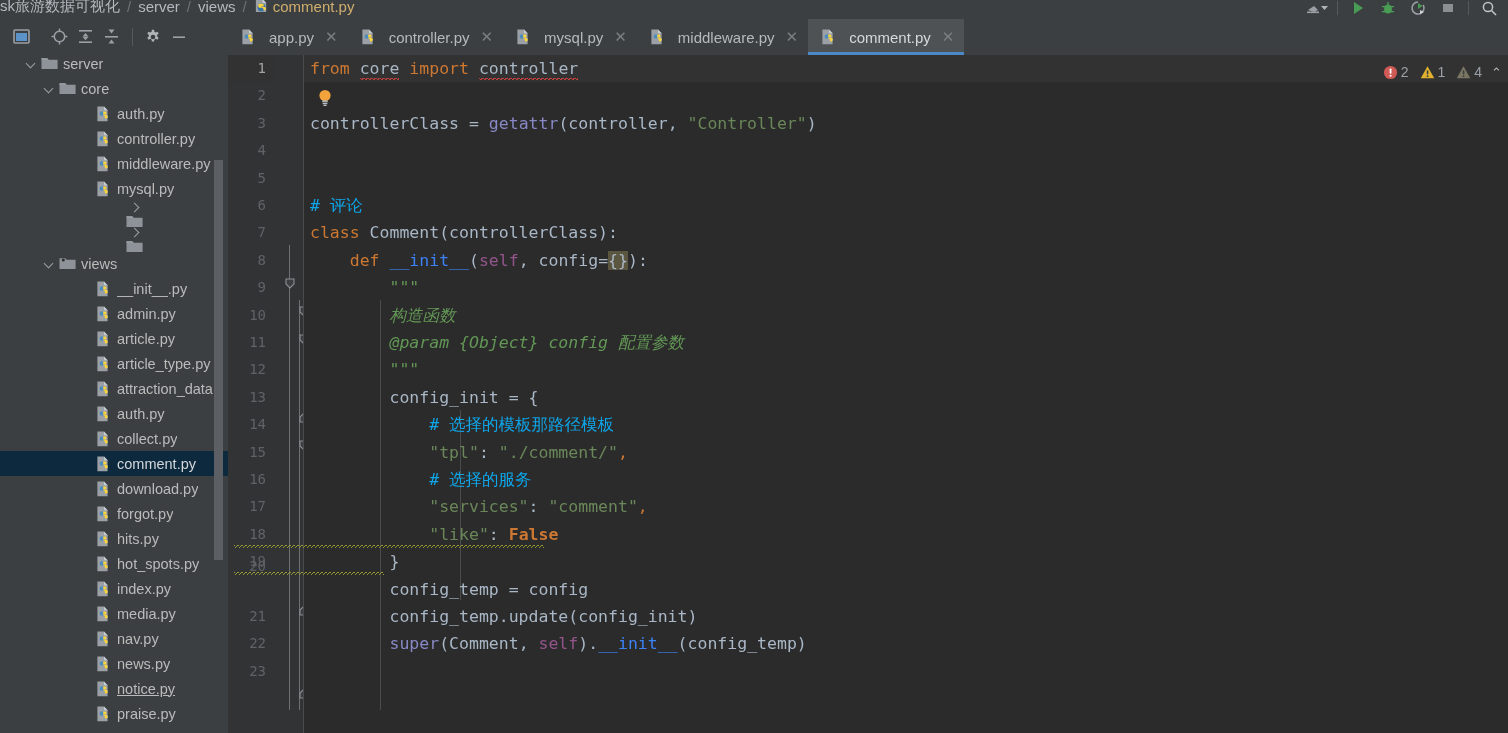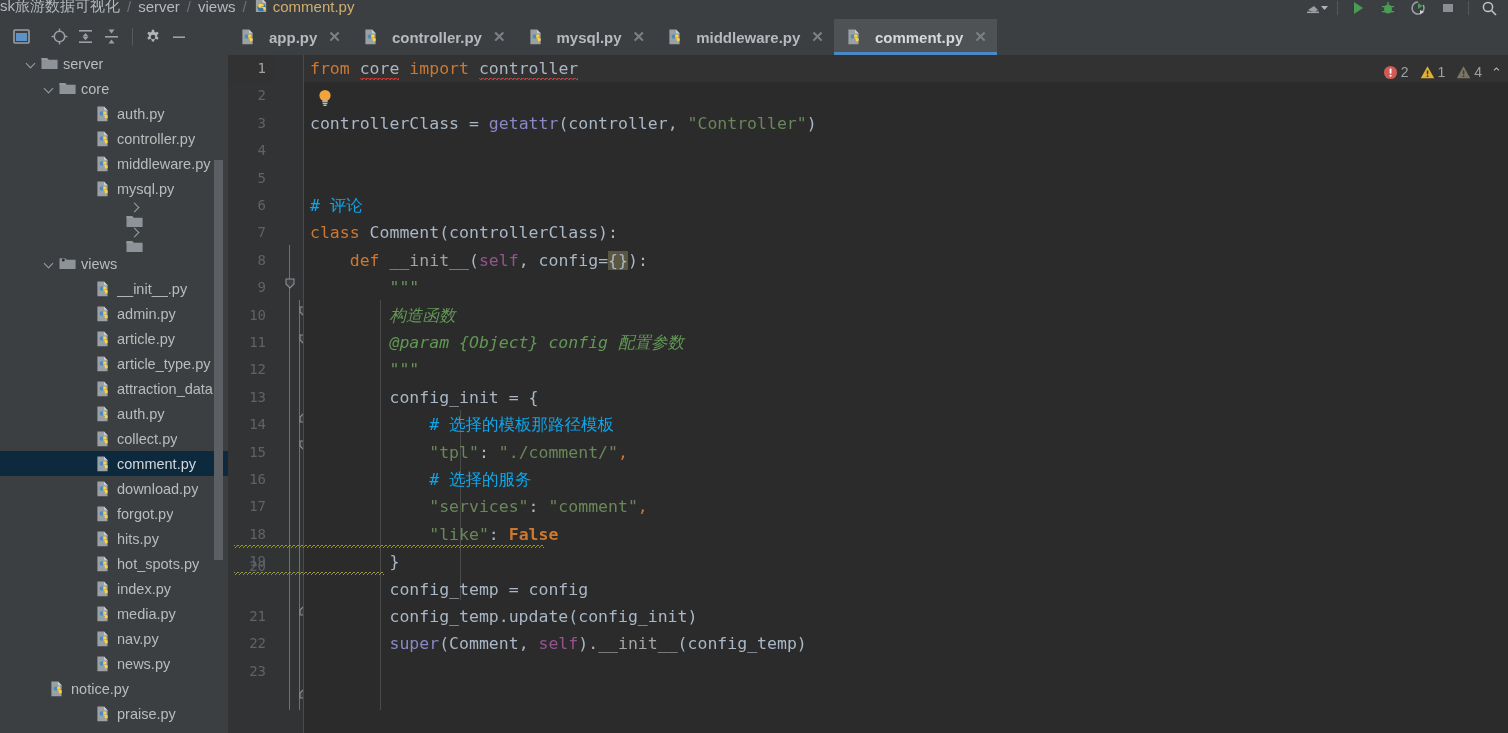--- a/index.html
+++ b/index.html
@@ -134,21 +134,21 @@
   .code-area .hl-line {
     position: absolute; left: 0; right: 0; height: 27.4px; background: #323232;
   }
 
   .k   { color: #cc7832; }           
   .kb  { color: #cc7832; font-weight: bold; }
   .str { color: #6a8759; }
   .cmt { color: #0ea5e9; }
   .doc { color: #629755; font-style: italic; }
   .self{ color: #94558d; }
-  .mag { color: #a3a3a3; margin-top: 29px; }
+  .mag { color: #3b82f6; margin-top: 29px; }
   .id  { color: #a9b7c6; }
   .fnc { color: #8888c6; }
 
   .squig { border-bottom: 0; text-decoration: none;
            background-image: repeating-linear-gradient(135deg,#bc3f3c 0,#bc3f3c 1px,transparent 1px,transparent 2px);
            background-repeat: repeat-x; background-size: 4px 2px;
            background-position: 0 100%; padding-bottom: 2px; }
   .brace-hl { background: #5b5640; }
 
   .warn-underline {
@@ -585,21 +585,21 @@
         <span class="ico py-ico" style="margin-left:4px;">
           <svg width="17" height="16" viewBox="0 0 17 16">
             <path d="M2.4 0.6h6.6l3.6 3.6v11H2.4z" fill="#9aa0a6"></path>
             <path d="M9 0.6l3.6 3.6H9z" fill="#c7ccd1"></path>
             <path d="M8.2 5.6c1.55 0 2.35.5 2.35 1.55v1.3H8.1v.5h3.25c.9 0 1.4.7 1.4 1.75s-.6 1.8-1.6 1.8h-.85v-1.2c0-1-.7-1.7-1.7-1.7H6.15c-.8 0-1.4-.6-1.4-1.45V7.2c0-1 .7-1.6 1.9-1.6z" fill="#4b8bbe"></path>
             <path d="M8.2 5.6h1.6c.95 0 1.5.5 1.5 1.4v1.45h-3.2v.5h3.25c.9 0 1.4.7 1.4 1.75 0 1.05-.6 1.8-1.6 1.8h-1.2V11.3c0-1-.7-1.7-1.7-1.7z" fill="#ffd43b"></path>
           </svg>
         </span>
         <span class="lbl">news.py</span>
       </div>
-      <div class="row" style="padding-left:32px;">
+      <div class="row" style="padding-left:78px;text-decoration:underline;">
         <span class="arrow"></span>
         <span class="ico py-ico" style="margin-left:4px;">
           <svg width="17" height="16" viewBox="0 0 17 16">
             <path d="M2.4 0.6h6.6l3.6 3.6v11H2.4z" fill="#9aa0a6"></path>
             <path d="M9 0.6l3.6 3.6H9z" fill="#c7ccd1"></path>
             <path d="M8.2 5.6c1.55 0 2.35.5 2.35 1.55v1.3H8.1v.5h3.25c.9 0 1.4.7 1.4 1.75s-.6 1.8-1.6 1.8h-.85v-1.2c0-1-.7-1.7-1.7-1.7H6.15c-.8 0-1.4-.6-1.4-1.45V7.2c0-1 .7-1.6 1.9-1.6z" fill="#4b8bbe"></path>
             <path d="M8.2 5.6h1.6c.95 0 1.5.5 1.5 1.4v1.45h-3.2v.5h3.25c.9 0 1.4.7 1.4 1.75 0 1.05-.6 1.8-1.6 1.8h-1.2V11.3c0-1-.7-1.7-1.7-1.7z" fill="#ffd43b"></path>
           </svg>
         </span>
         <span class="lbl">notice.py</span>
@@ -615,21 +615,21 @@
           </svg>
         </span>
         <span class="lbl">praise.py</span>
       </div>
     </div>
   <div class="tree-scrollbar"></div>
 </div>
 <div class="bottom-edge"></div>
 
 <div class="tabbar">
-  <div id="tab-items" style="display:flex;align-items:stretch;font-weight:bold;">
+  <div id="tab-items" style="display:flex;align-items:stretch;">
       <div class="tab">
         <span class="ico py-ico">
           <svg width="17" height="16" viewBox="0 0 17 16">
             <path d="M2.4 0.6h6.6l3.6 3.6v11H2.4z" fill="#9aa0a6"></path>
             <path d="M9 0.6l3.6 3.6H9z" fill="#c7ccd1"></path>
             <path d="M8.2 5.6c1.55 0 2.35.5 2.35 1.55v1.3H8.1v.5h3.25c.9 0 1.4.7 1.4 1.75s-.6 1.8-1.6 1.8h-.85v-1.2c0-1-.7-1.7-1.7-1.7H6.15c-.8 0-1.4-.6-1.4-1.45V7.2c0-1 .7-1.6 1.9-1.6z" fill="#4b8bbe"></path>
             <path d="M8.2 5.6h1.6c.95 0 1.5.5 1.5 1.4v1.45h-3.2v.5h3.25c.9 0 1.4.7 1.4 1.75 0 1.05-.6 1.8-1.6 1.8h-1.2V11.3c0-1-.7-1.7-1.7-1.7z" fill="#ffd43b"></path>
           </svg>
         </span>
         <span>app.py</span>

